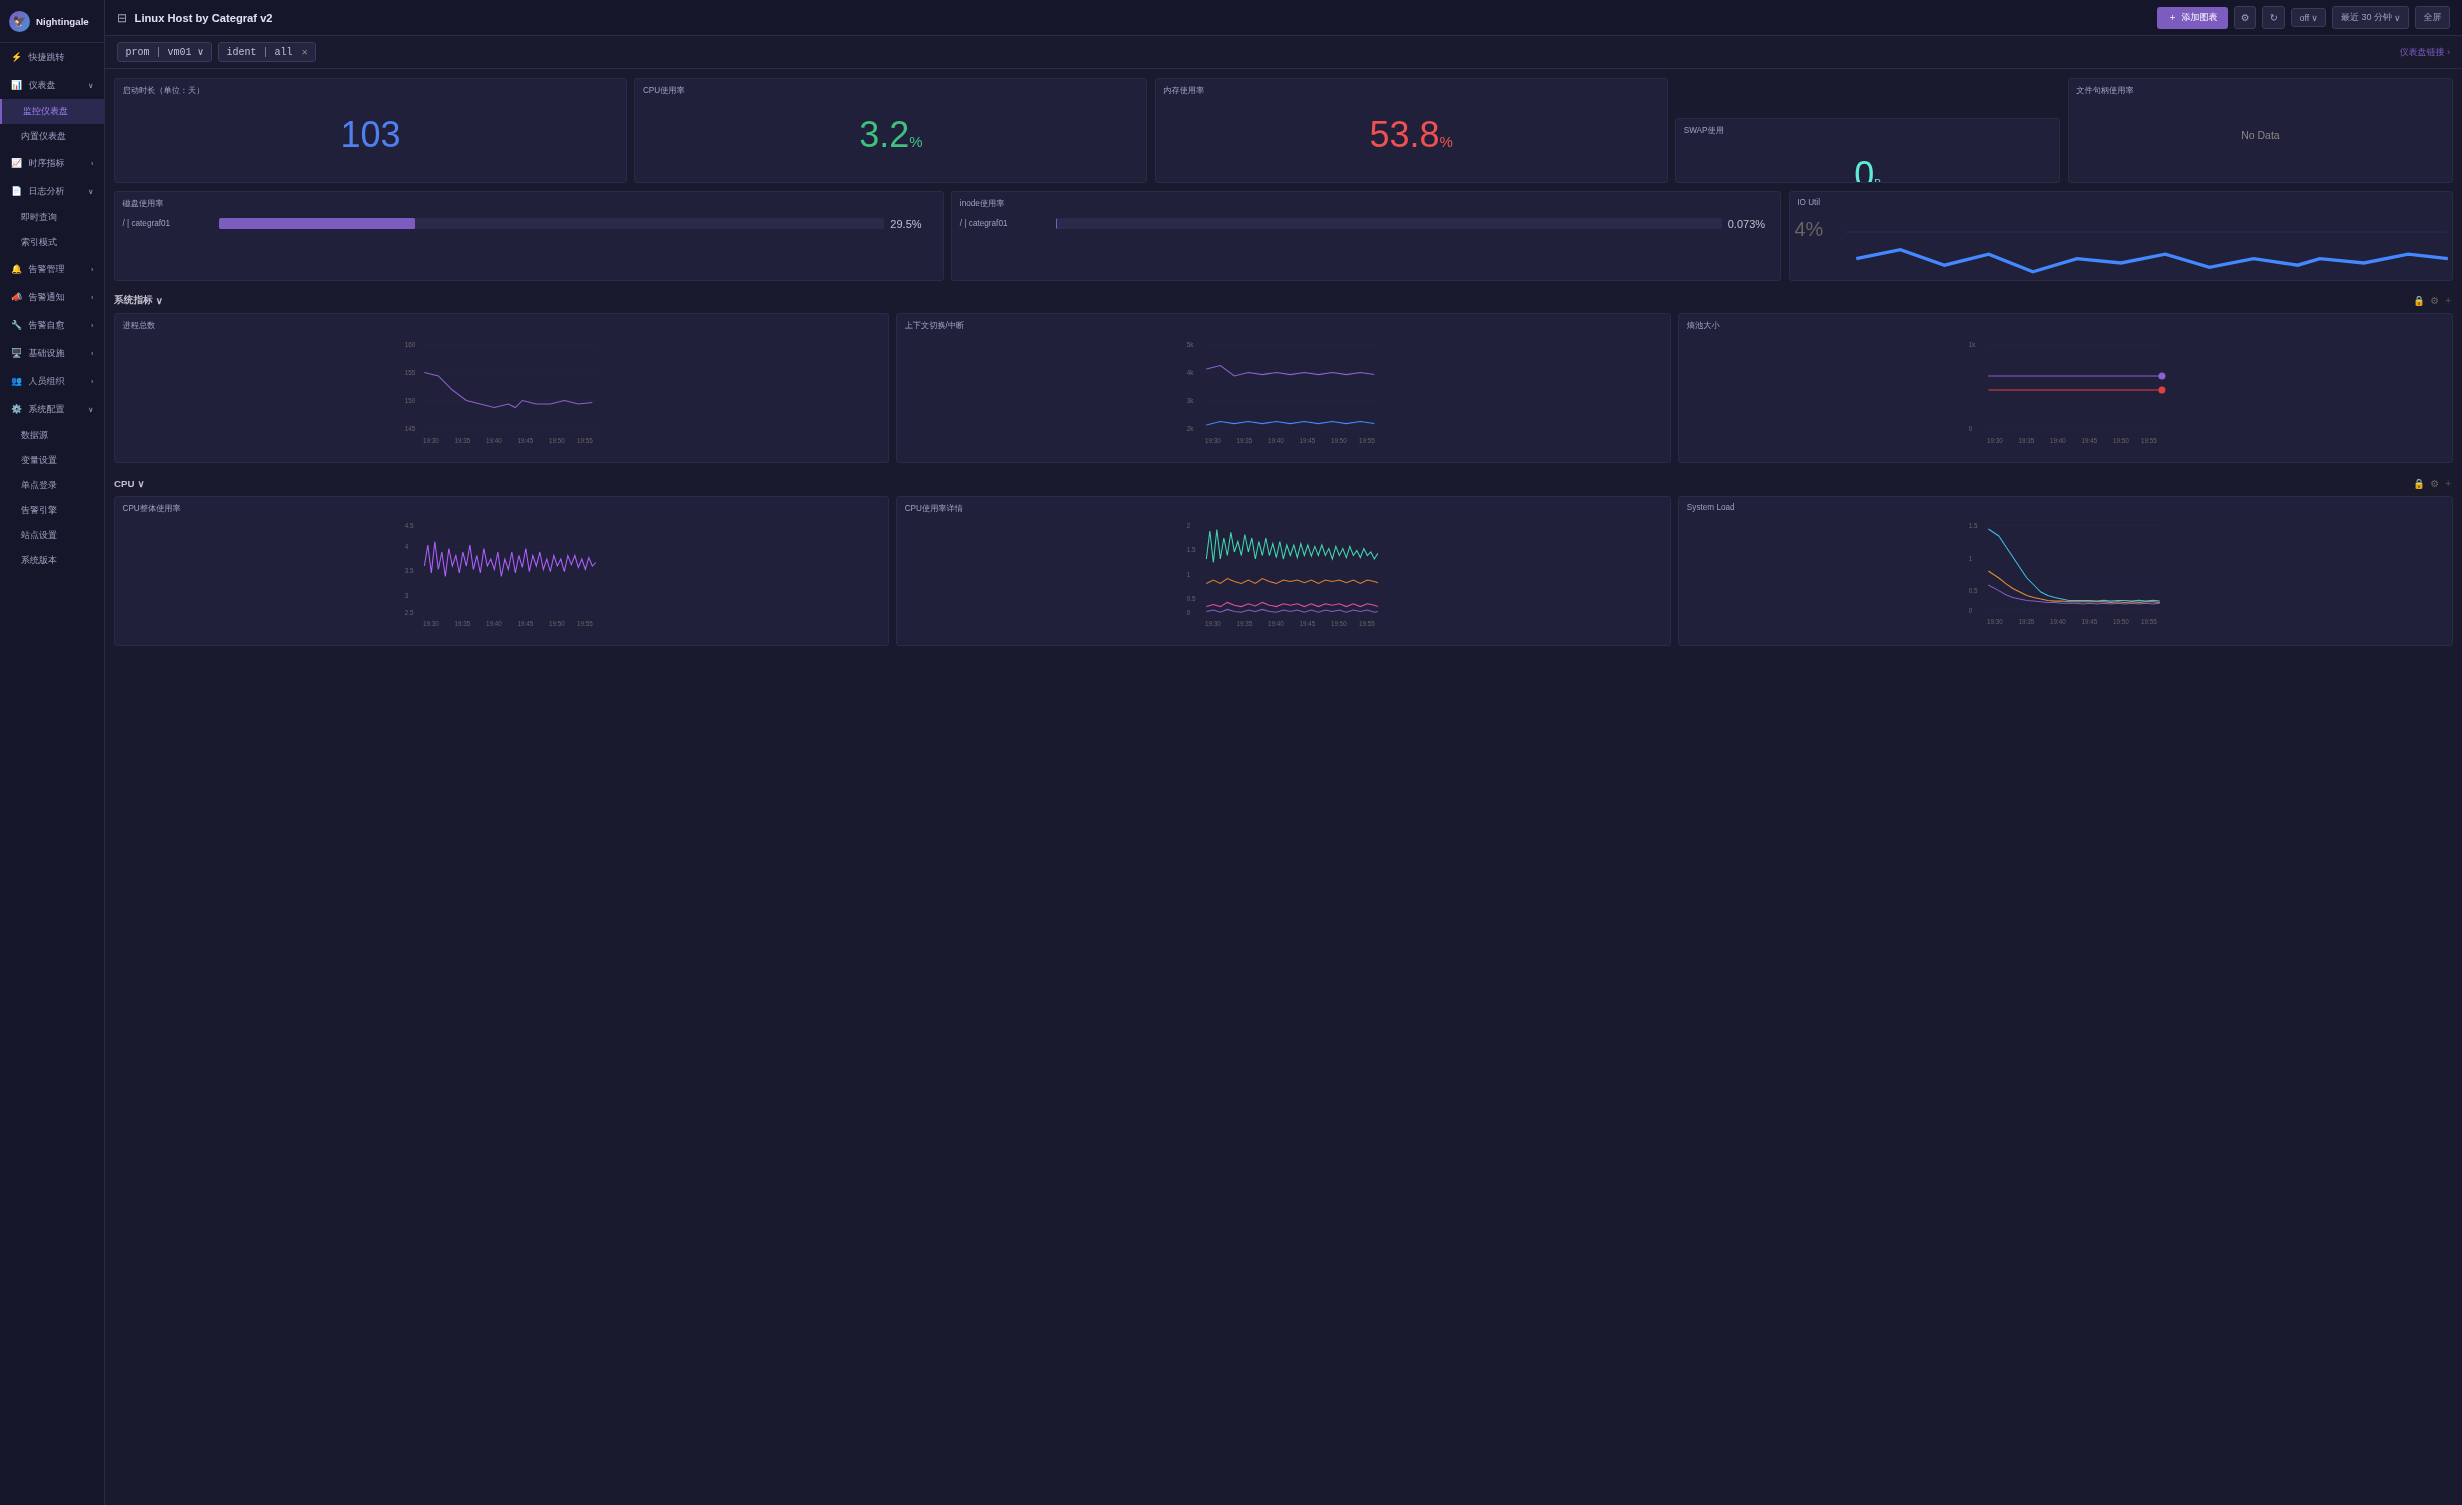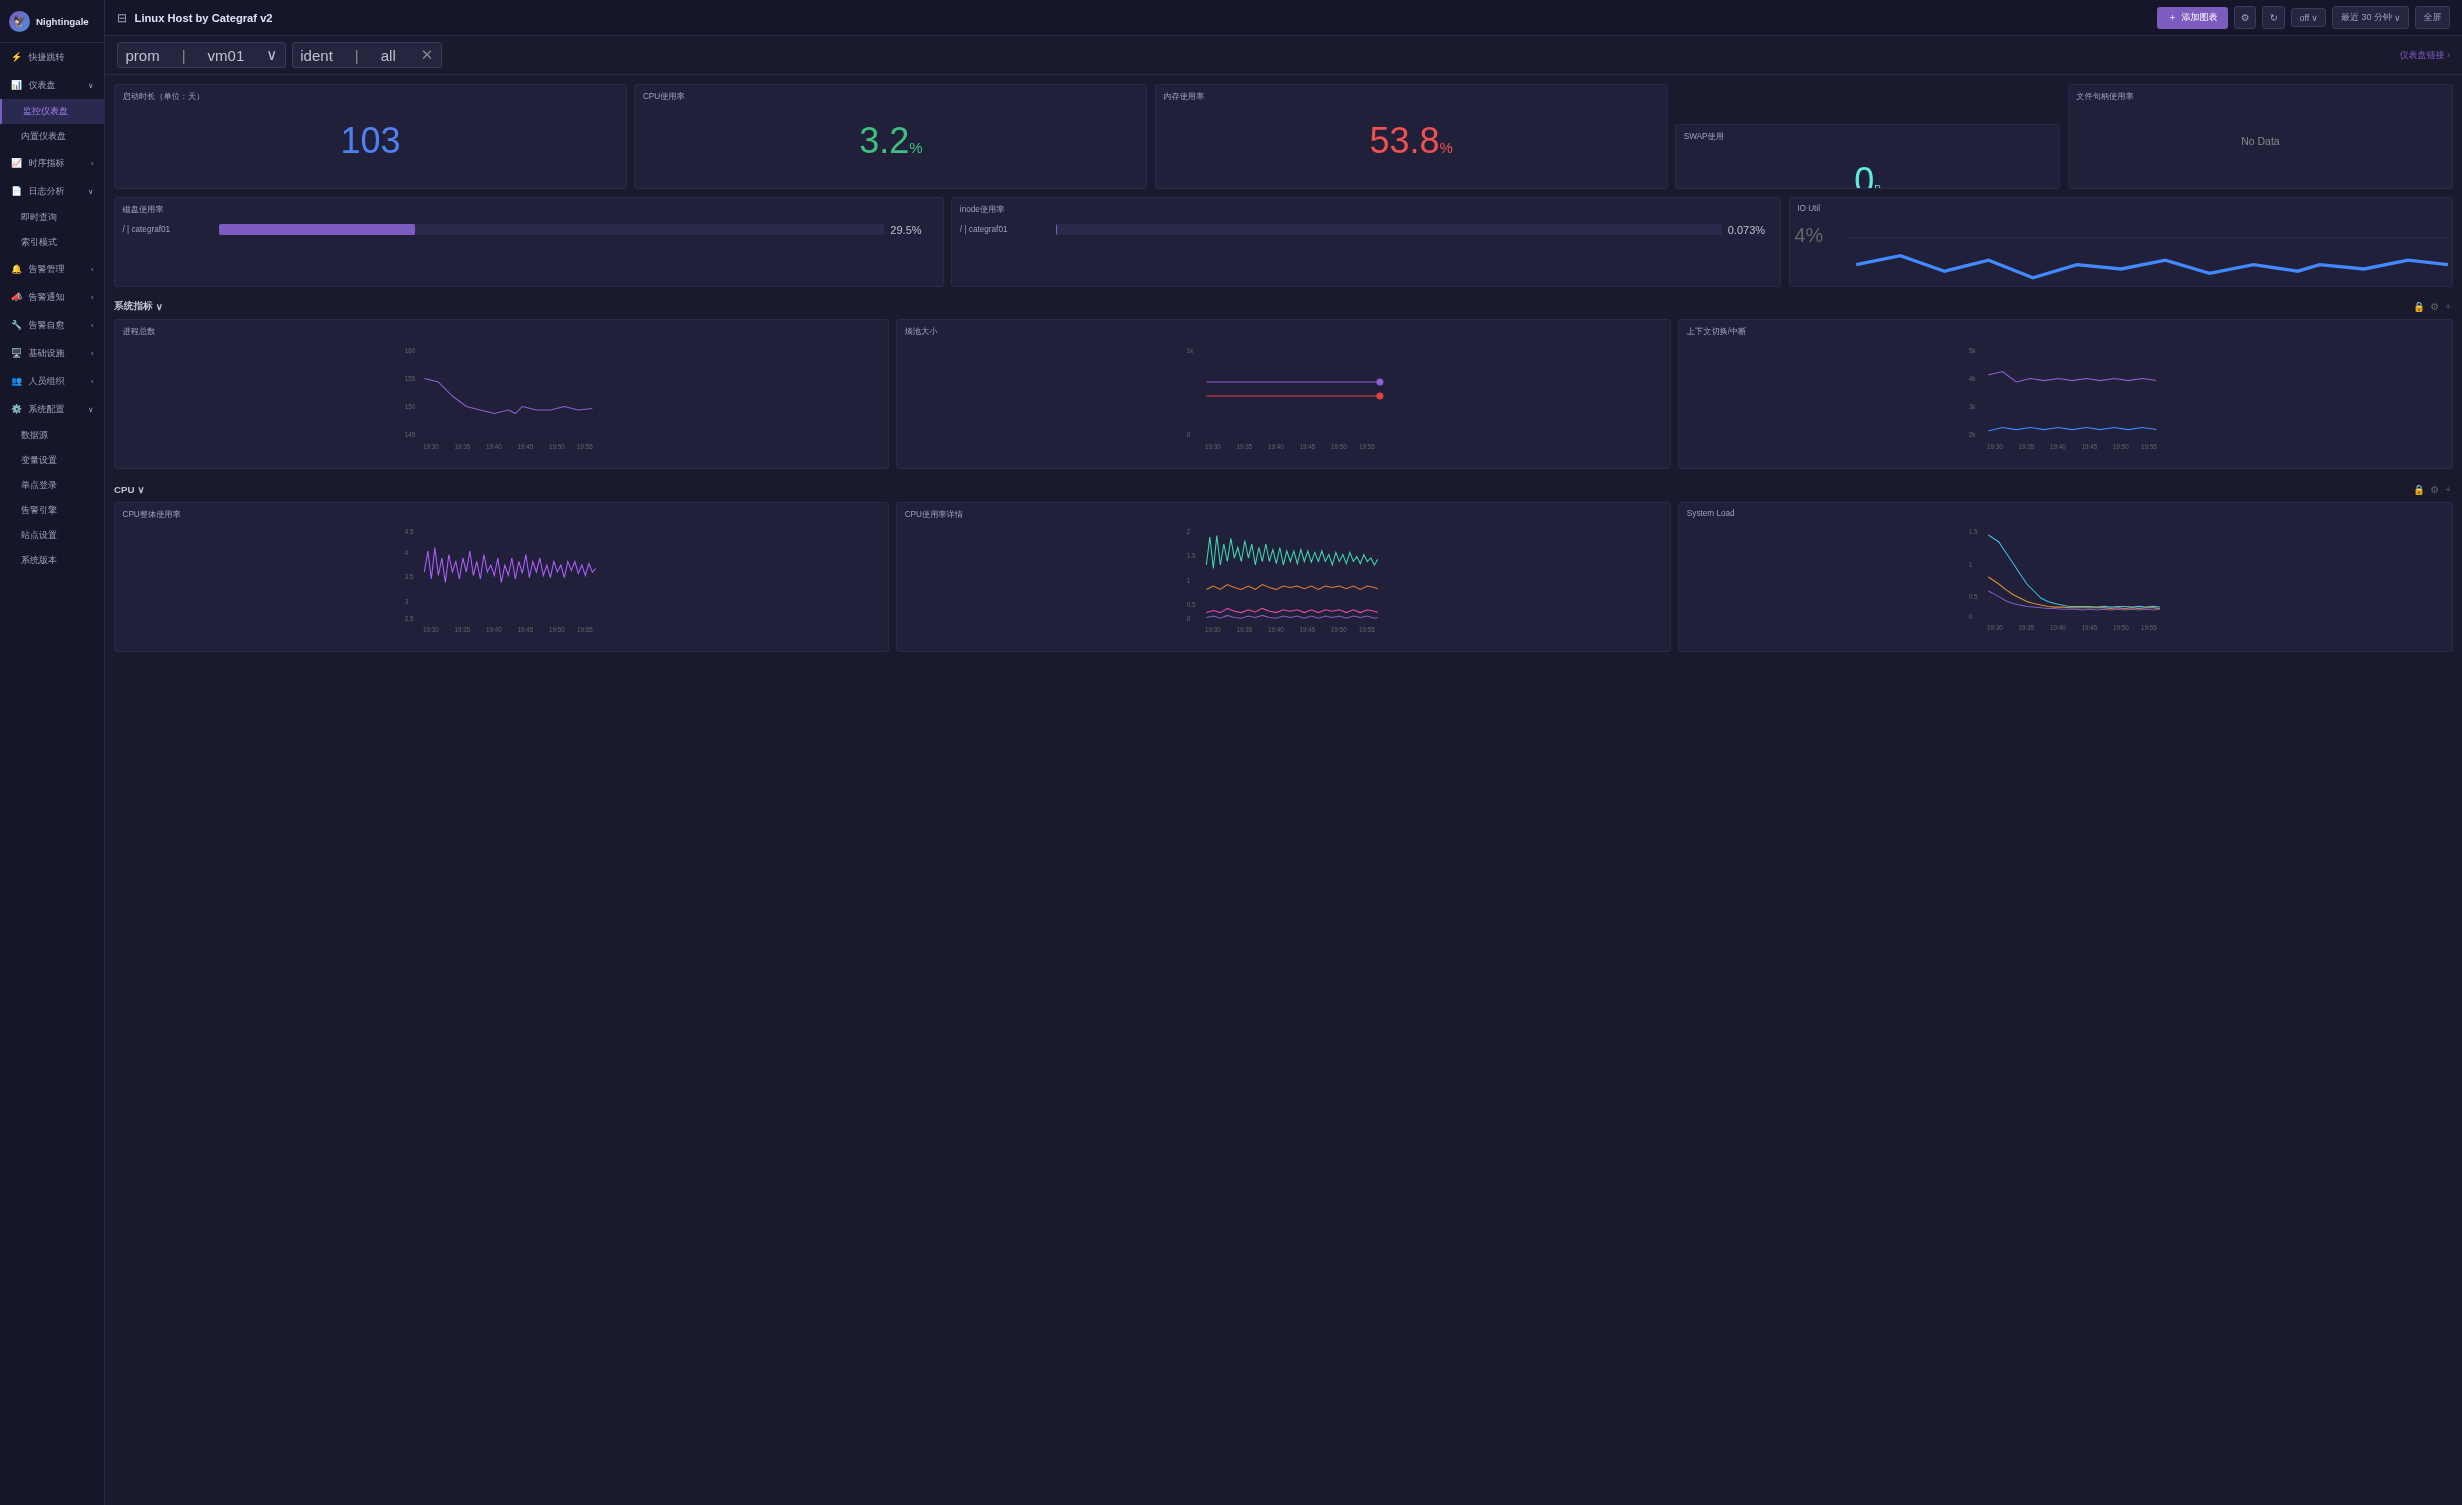--- a/index.html
+++ b/index.html
@@ -27,21 +27,21 @@
     .dashboard-title { color: #e0e0f8; font-size: 11.2px; font-weight: 600; }
     .topbar-right { display: flex; align-items: center; gap: 6px; }
     .btn-add { background: #7c5cbf; color: white; border: none; padding: 4.5px 10.5px; border-radius: 3px; cursor: pointer; font-size: 9px; display: flex; align-items: center; gap: 4.5px; }
     .btn-icon { background: #252540; border: 0.7px solid #3a3a5a; color: #a0a0c0; width: 22.5px; height: 22.5px; border-radius: 3px; cursor: pointer; display: flex; align-items: center; justify-content: center; font-size: 9.7px; }
     .btn-dropdown { background: #252540; border: 0.7px solid #3a3a5a; color: #a0a0c0; padding: 3.7px 7.5px; border-radius: 3px; cursor: pointer; font-size: 9px; display: flex; align-items: center; gap: 2px; }
     .btn-full { background: #252540; border: 0.7px solid #3a3a5a; color: #a0a0c0; padding: 3.7px 7.5px; border-radius: 3px; cursor: pointer; font-size: 9px; }
 
     
     #filterbar { background: #1a1a2e; border-bottom: 0.7px solid #2a2a4a; padding: 6px 12px; display: flex; align-items: center; gap: 6px; justify-content: space-between; }
     .filter-left { display: flex; align-items: center; gap: 6px; }
-    .filter-tag { background: #252540; border: 0.7px solid #3a3a5a; border-radius: 3px; padding: 3px 7.5px; color: #c0c0d0; font-size: 15px; display: flex; align-items: center; gap: 22px; }
+    .filter-tag { background: #252540; border: 0.7px solid #3a3a5a; border-radius: 3px; padding: 3px 7.5px; color: #c0c0d0; font-size: 10px; display: flex; align-items: center; gap: 6px; font-family: Liberation Mono, monospace; }
     .filter-tag .close { cursor: pointer; color: #888; margin-left: 3px; }
     .filter-right { color: #7c5cbf; font-size: 9px; cursor: pointer; }
 
     
     #content { flex: 1; overflow-y: auto; background: #1a1a2e; padding: 9px; }
 
     
     .panels-row { display: flex; gap: 7.5px; margin-bottom: 7.5px; }
     .panel { background: #20203a; border: 0.7px solid #2a2a4a; border-radius: 3px; overflow: hidden; position: relative; }
     .panel-title { font-size: 8.2px; color: #a0a0c0; padding: 6px 7.5px 3px; }
@@ -367,57 +367,57 @@
           <text x="28" y="155" class="axis-label">19:30</text>
           <text x="73" y="155" class="axis-label">19:35</text>
           <text x="118" y="155" class="axis-label">19:40</text>
           <text x="163" y="155" class="axis-label">19:45</text>
           <text x="208" y="155" class="axis-label">19:50</text>
           <text x="248" y="155" class="axis-label">19:55</text>
         </svg>
       </div>
 
       <div class="panel" style="flex:1;">
-        <div class="panel-title">熵池大小</div>
-        <svg class="chart" viewBox="0 0 280 160" style="width:100%; height:112px;font-size:12px">
-          <text x="2" y="18" class="axis-label">1k</text>
-          <text x="2" y="138" class="axis-label">0</text>
-          <line x1="28" y1="15" x2="278" y2="15" stroke="#2a2a4a" stroke-width="0.5"></line>
-          <line x1="28" y1="135" x2="278" y2="135" stroke="#2a2a4a" stroke-width="0.5"></line>
-
-          <line x1="30" y1="60" x2="278" y2="60" stroke="#9060d0" stroke-width="1.5"></line>
-
-          <line x1="30" y1="80" x2="278" y2="80" stroke="#e04040" stroke-width="1.5"></line>
-
-          <circle cx="278" cy="60" r="5" fill="#9060d0"></circle>
-          <circle cx="278" cy="80" r="5" fill="#e04040"></circle>
-          <text x="28" y="155" class="axis-label">19:30</text>
-          <text x="73" y="155" class="axis-label">19:35</text>
-          <text x="118" y="155" class="axis-label">19:40</text>
-          <text x="163" y="155" class="axis-label">19:45</text>
-          <text x="208" y="155" class="axis-label">19:50</text>
-          <text x="248" y="155" class="axis-label">19:55</text>
-        </svg>
-      </div>
-
-      <div class="panel" style="flex:1;">
         <div class="panel-title">上下文切换/中断</div>
         <svg class="chart" viewBox="0 0 280 160" style="width:100%; height:112px;font-size:12px">
           <text x="2" y="18" class="axis-label">5k</text>
           <text x="2" y="58" class="axis-label">4k</text>
           <text x="2" y="98" class="axis-label">3k</text>
           <text x="2" y="138" class="axis-label">2k</text>
           <line x1="28" y1="15" x2="278" y2="15" stroke="#2a2a4a" stroke-width="0.5"></line>
           <line x1="28" y1="55" x2="278" y2="55" stroke="#2a2a4a" stroke-width="0.5"></line>
           <line x1="28" y1="95" x2="278" y2="95" stroke="#2a2a4a" stroke-width="0.5"></line>
           <line x1="28" y1="135" x2="278" y2="135" stroke="#2a2a4a" stroke-width="0.5"></line>
 
           <polyline class="chart-line" stroke="#9060d0" points="30,50 50,45 70,60 90,55 110,58 130,55 150,58 170,55 190,58 210,55 230,58 250,55 270,58"></polyline>
 
           <polyline class="chart-line" stroke="#4488ff" points="30,130 50,125 70,128 90,125 110,128 130,125 150,128 170,125 190,128 210,125 230,128 250,125 270,128"></polyline>
+          <text x="28" y="155" class="axis-label">19:30</text>
+          <text x="73" y="155" class="axis-label">19:35</text>
+          <text x="118" y="155" class="axis-label">19:40</text>
+          <text x="163" y="155" class="axis-label">19:45</text>
+          <text x="208" y="155" class="axis-label">19:50</text>
+          <text x="248" y="155" class="axis-label">19:55</text>
+        </svg>
+      </div>
+
+      <div class="panel" style="flex:1;">
+        <div class="panel-title">熵池大小</div>
+        <svg class="chart" viewBox="0 0 280 160" style="width:100%; height:112px;font-size:12px">
+          <text x="2" y="18" class="axis-label">1k</text>
+          <text x="2" y="138" class="axis-label">0</text>
+          <line x1="28" y1="15" x2="278" y2="15" stroke="#2a2a4a" stroke-width="0.5"></line>
+          <line x1="28" y1="135" x2="278" y2="135" stroke="#2a2a4a" stroke-width="0.5"></line>
+
+          <line x1="30" y1="60" x2="278" y2="60" stroke="#9060d0" stroke-width="1.5"></line>
+
+          <line x1="30" y1="80" x2="278" y2="80" stroke="#e04040" stroke-width="1.5"></line>
+
+          <circle cx="278" cy="60" r="5" fill="#9060d0"></circle>
+          <circle cx="278" cy="80" r="5" fill="#e04040"></circle>
           <text x="28" y="155" class="axis-label">19:30</text>
           <text x="73" y="155" class="axis-label">19:35</text>
           <text x="118" y="155" class="axis-label">19:40</text>
           <text x="163" y="155" class="axis-label">19:45</text>
           <text x="208" y="155" class="axis-label">19:50</text>
           <text x="248" y="155" class="axis-label">19:55</text>
         </svg>
       </div>
     </div>
 

